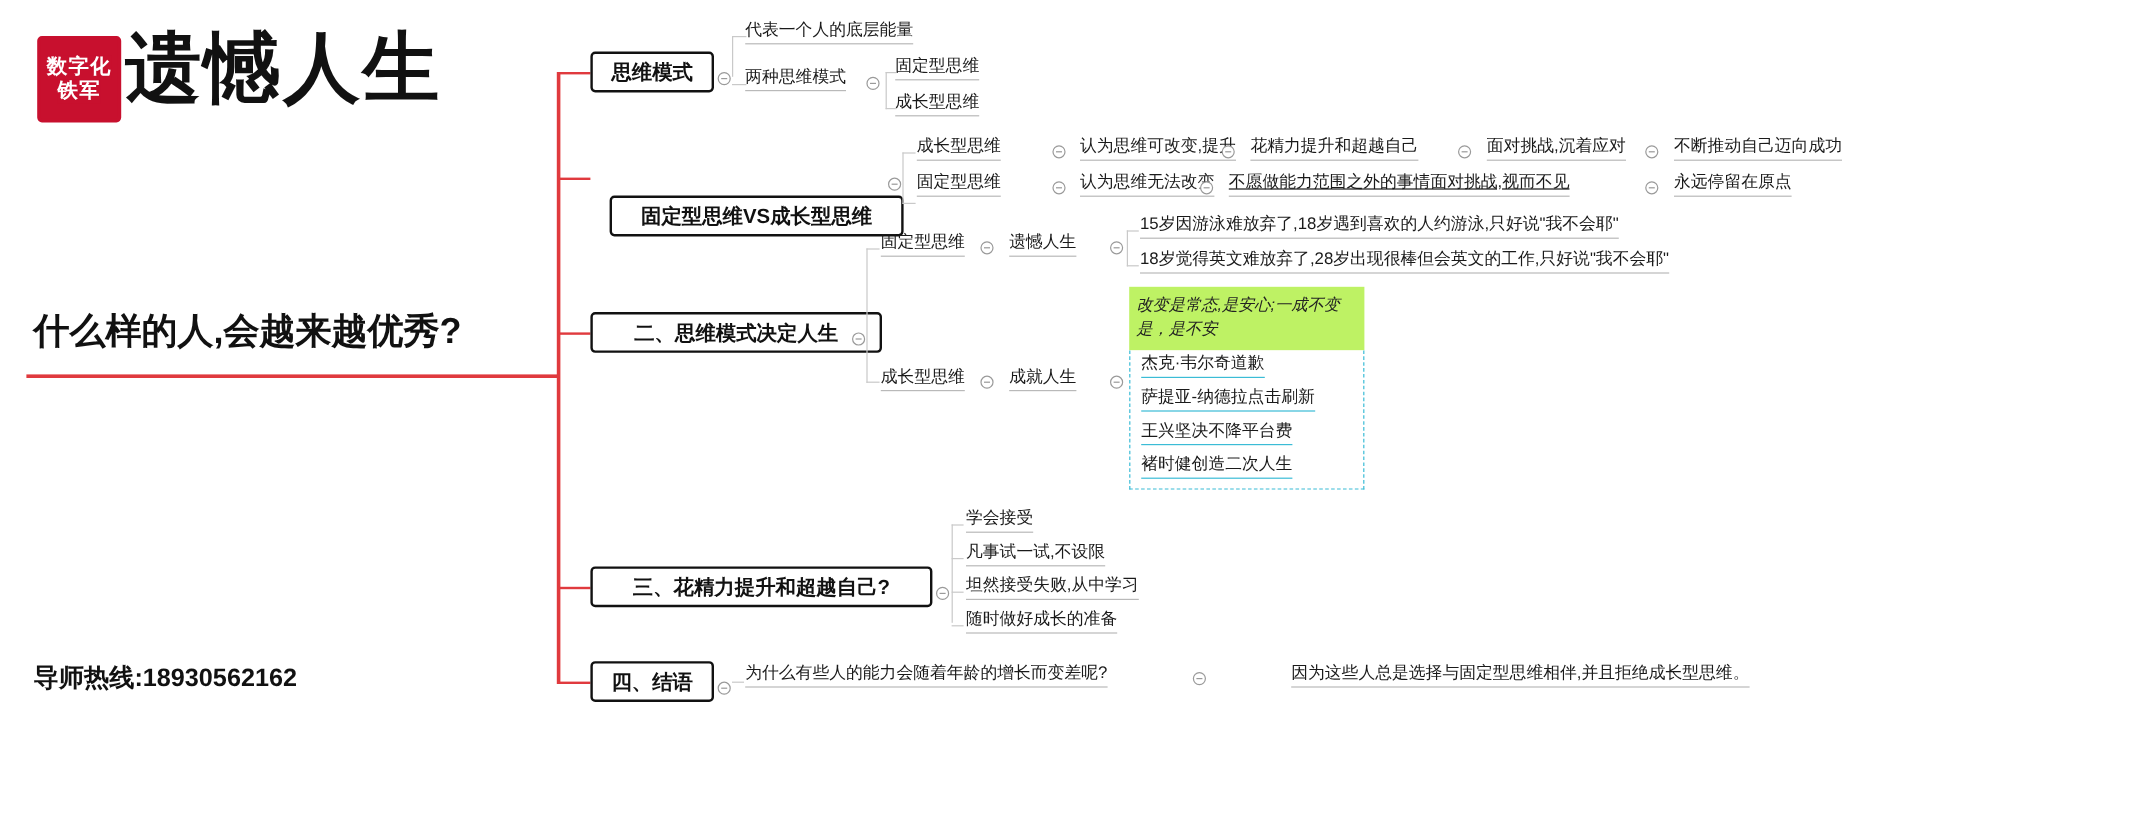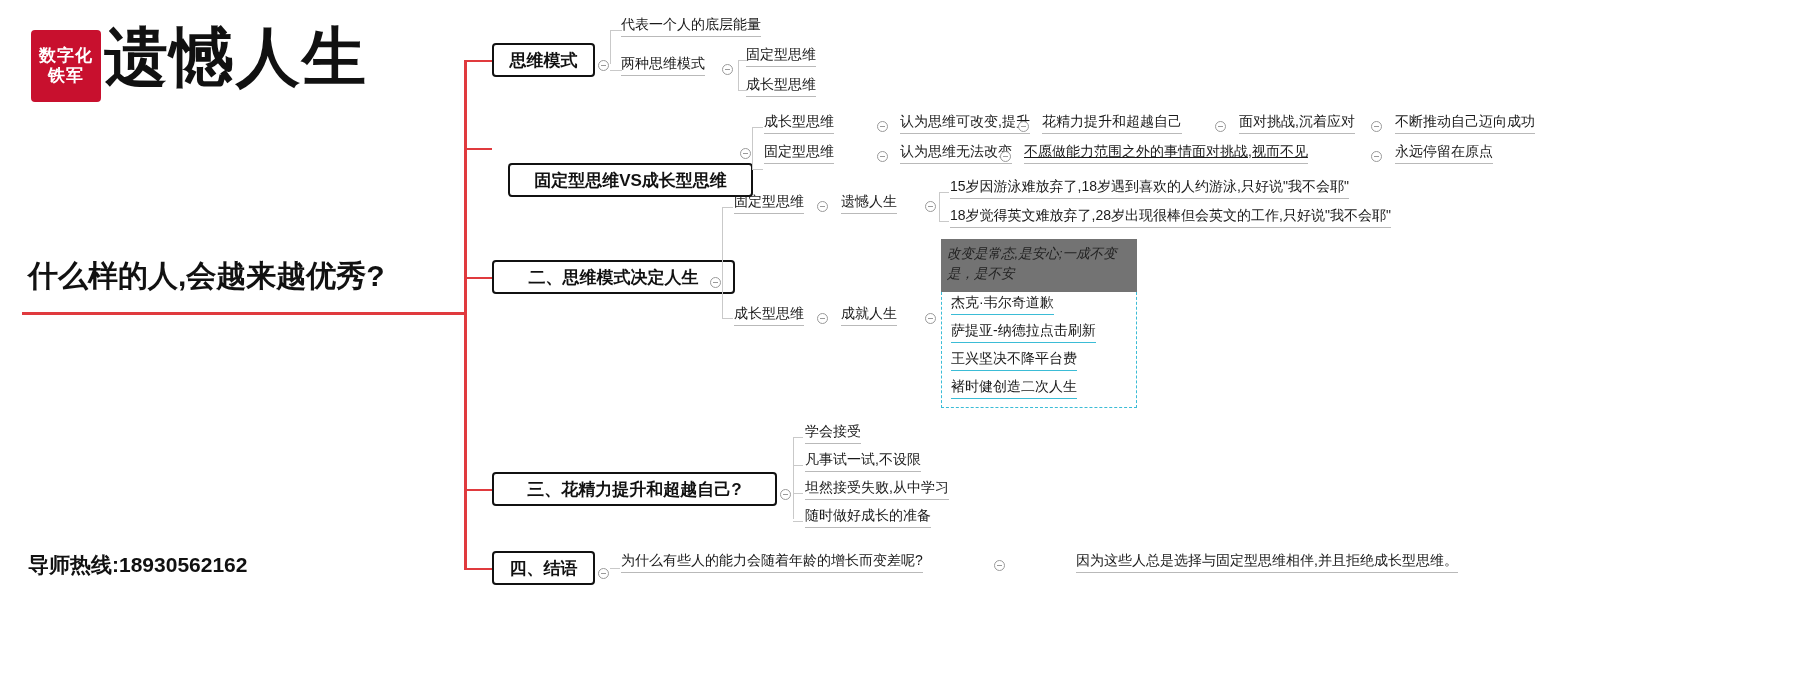--- a/index.html
+++ b/index.html
@@ -61,21 +61,21 @@
   .dot{
     position:absolute;width:11px;height:11px;border:1px solid #9a9a9a;border-radius:50%;
     background:#fff;box-sizing:border-box;
   }
   .dot:after{
     content:"";position:absolute;left:2px;top:4px;width:5px;height:1px;background:#9a9a9a;
   }
 
   
   #highlight-box{
-    left:941px;top:239px;width:196px;height:53px;background:#737373;
+    left:941px;top:239px;width:196px;height:53px;background:#bef264;
   }
   #highlight-box .ht{
     position:absolute;left:6px;top:5px;width:186px;
     font-size:13.5px;font-style:italic;color:#222;line-height:20px;
   }
   #dashed-group{
     left:941px;top:292px;width:196px;height:116px;
     border:1.5px dashed #3bbcd6;border-top:none;box-sizing:border-box;background:#fff;
   }
   .case{

